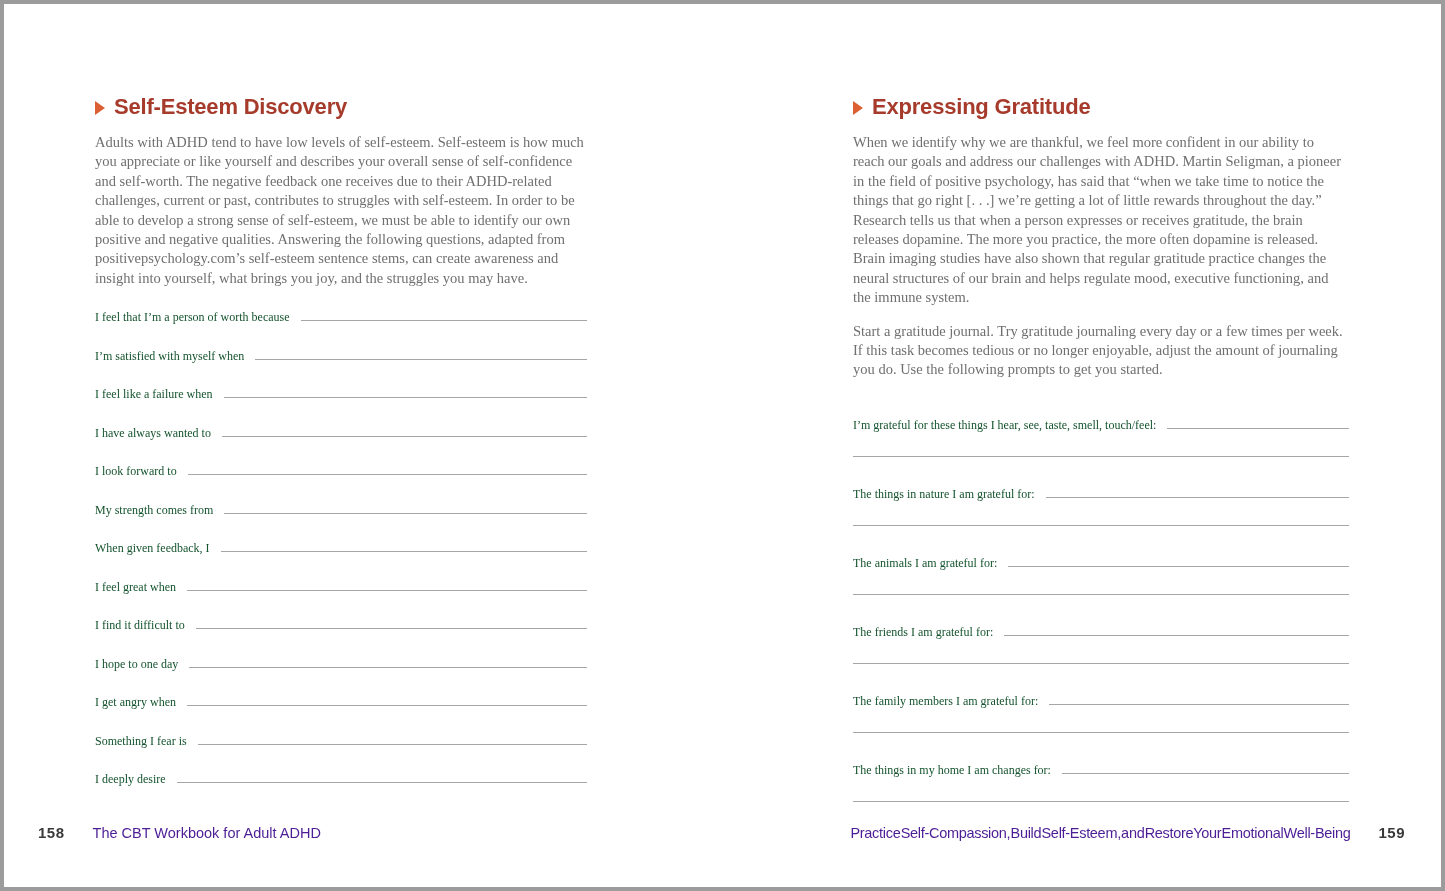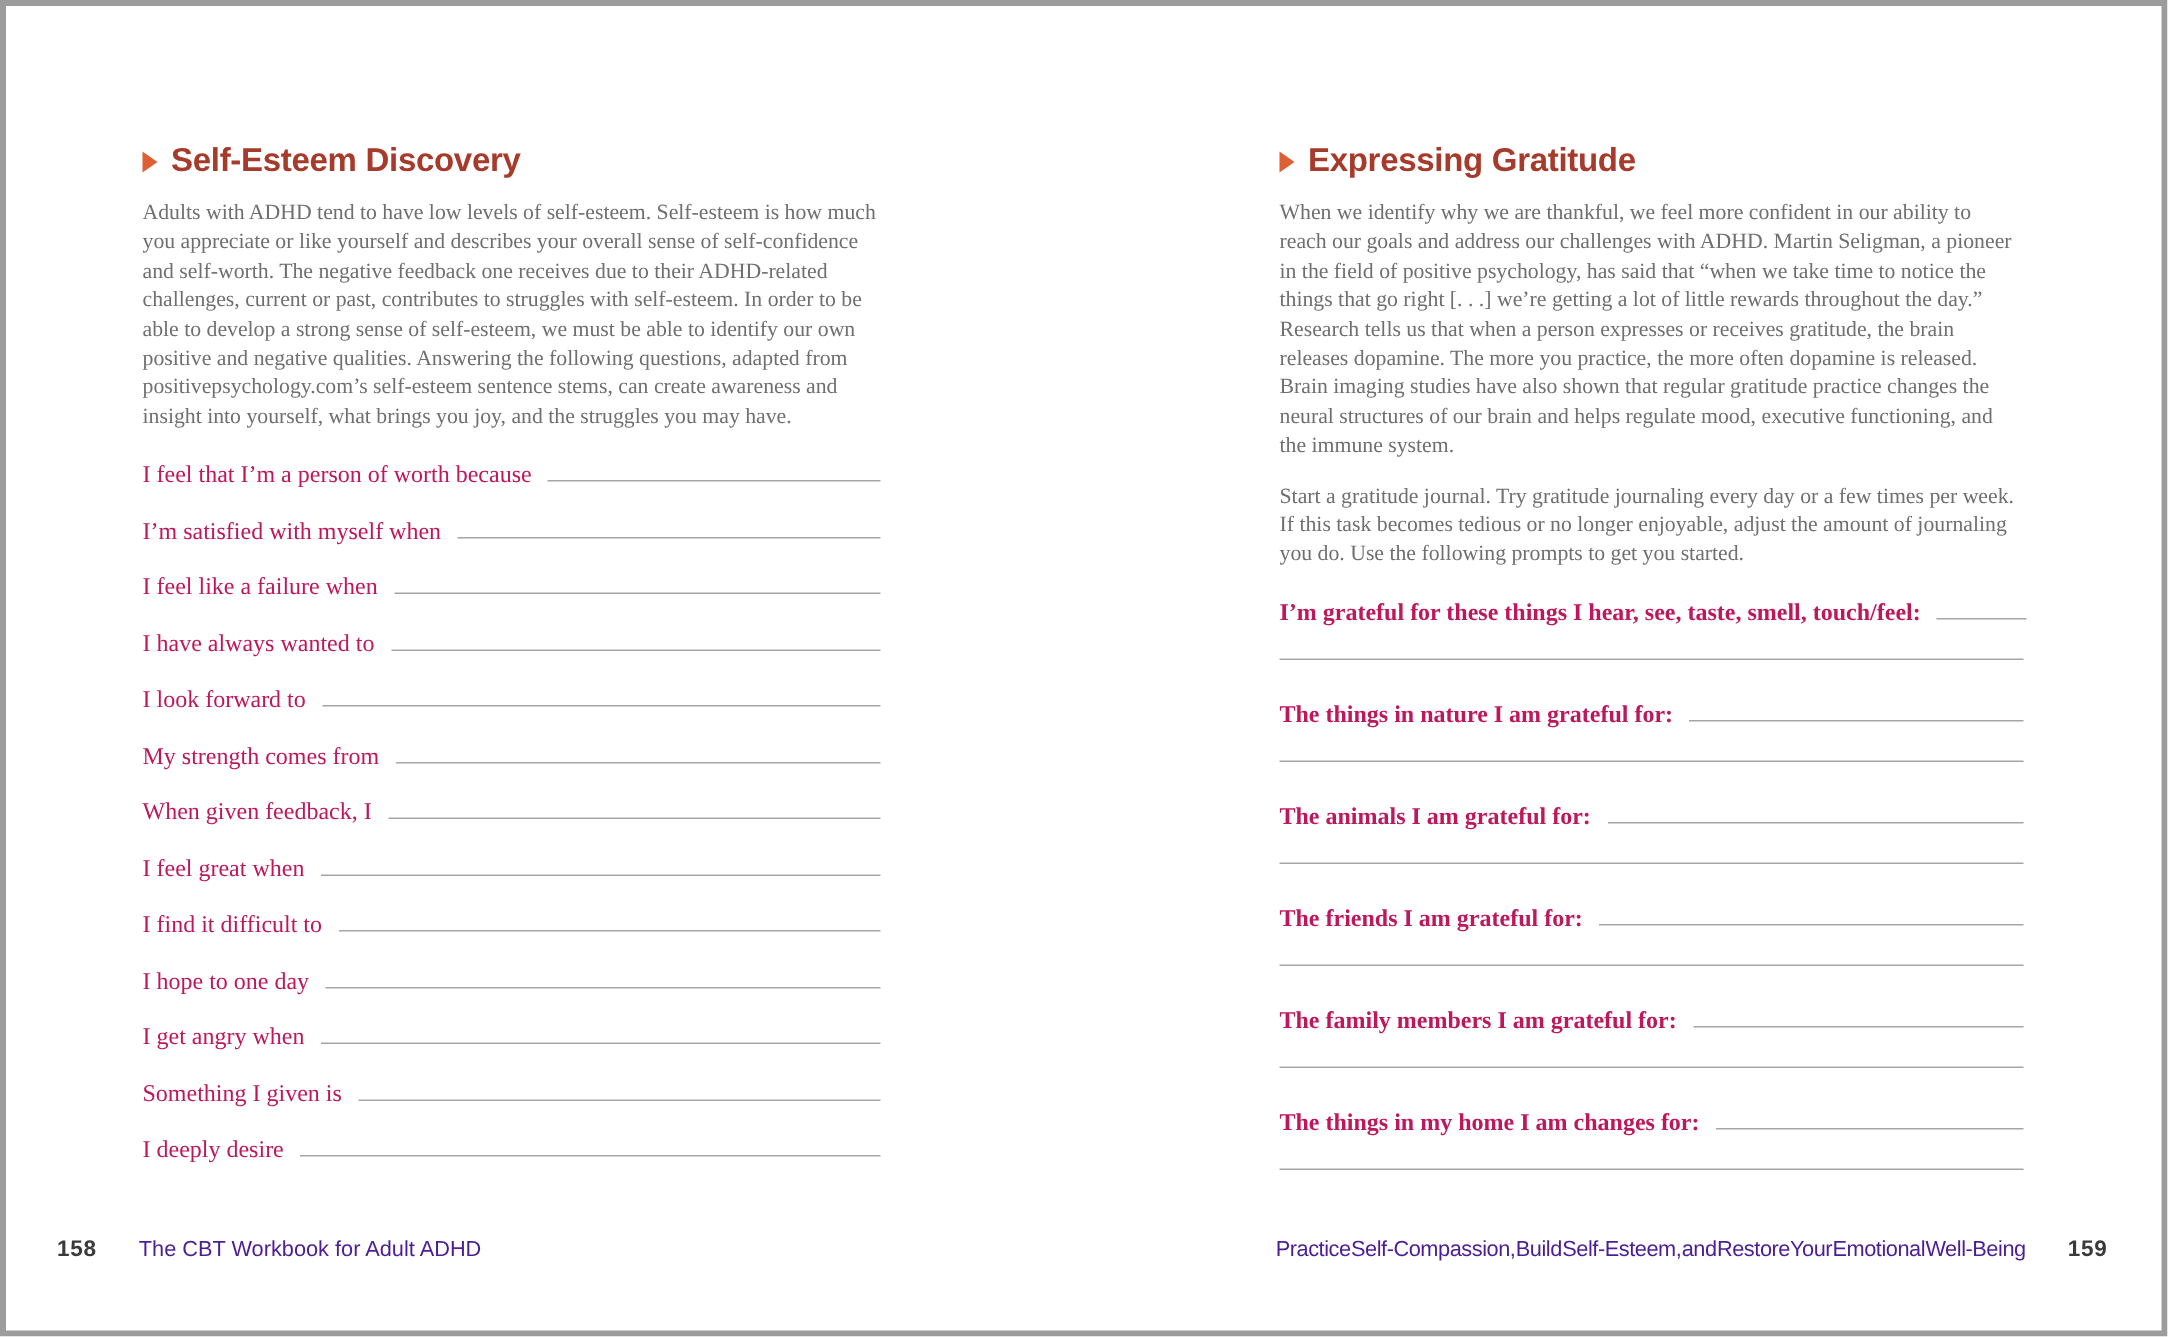--- a/index.html
+++ b/index.html
@@ -38,34 +38,34 @@
     color: #6f6f6f;
     margin: 0 0 16px 0;
   }
   .intro + .intro { margin-top: -2px; }
 
   
   .prompts-left { margin-top: 15px; }
   .prompt-row { display: flex; align-items: baseline; margin-bottom: 15.5px; }
   .prompt-label {
     white-space: nowrap;
-    font-size: 16px;
+    font-size: 12px;
     line-height: 19px;
-    color: #be185d;
+    color: #14532d;
   }
   .fill-line {
     flex: 1 1 auto;
     margin-left: 11px;
     border-bottom: 1px solid #a6a6a6;
     height: 16px;
     min-width: 60px;
   }
 
   
-  .prompts-right { margin-top: 16px; font-weight: bold; }
+  .prompts-right { margin-top: 32px; }
   .g-item { margin-bottom: 24px; }
   .g-row { display: flex; align-items: baseline; }
   .g-line2 {
     height: 21px;
     border-bottom: 1px solid #a6a6a6;
   }
 
   
   .footer {
     position: absolute;
@@ -144,21 +144,21 @@
           <span class="prompt-label">I hope to one day</span>
           <span class="fill-line"></span>
         </div>
 
         <div class="prompt-row">
           <span class="prompt-label">I get angry when</span>
           <span class="fill-line"></span>
         </div>
 
         <div class="prompt-row">
-          <span class="prompt-label">Something I given is</span>
+          <span class="prompt-label">Something I fear is</span>
           <span class="fill-line"></span>
         </div>
 
         <div class="prompt-row">
           <span class="prompt-label">I deeply desire</span>
           <span class="fill-line"></span>
         </div>
       </div>
   </div>
 

